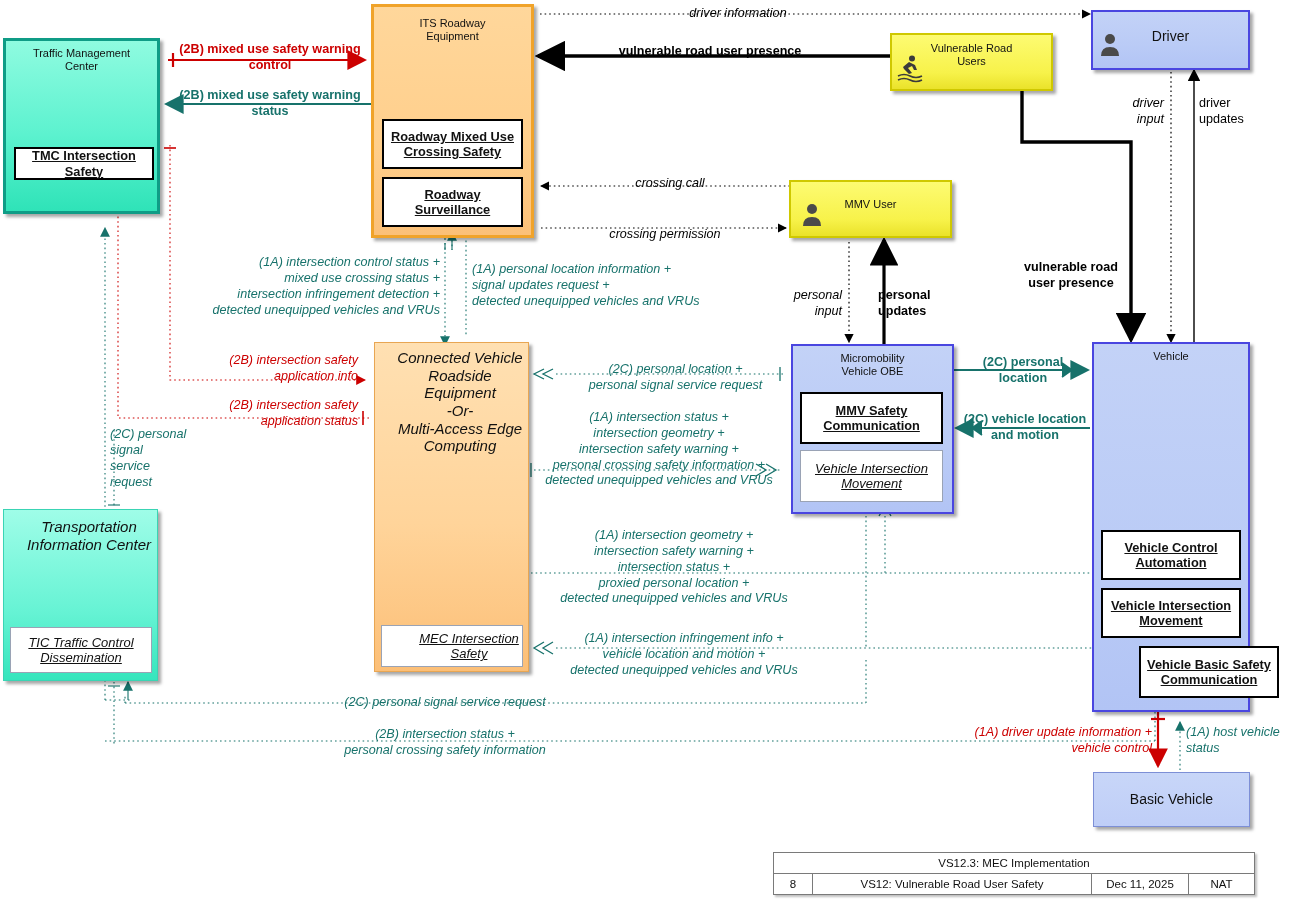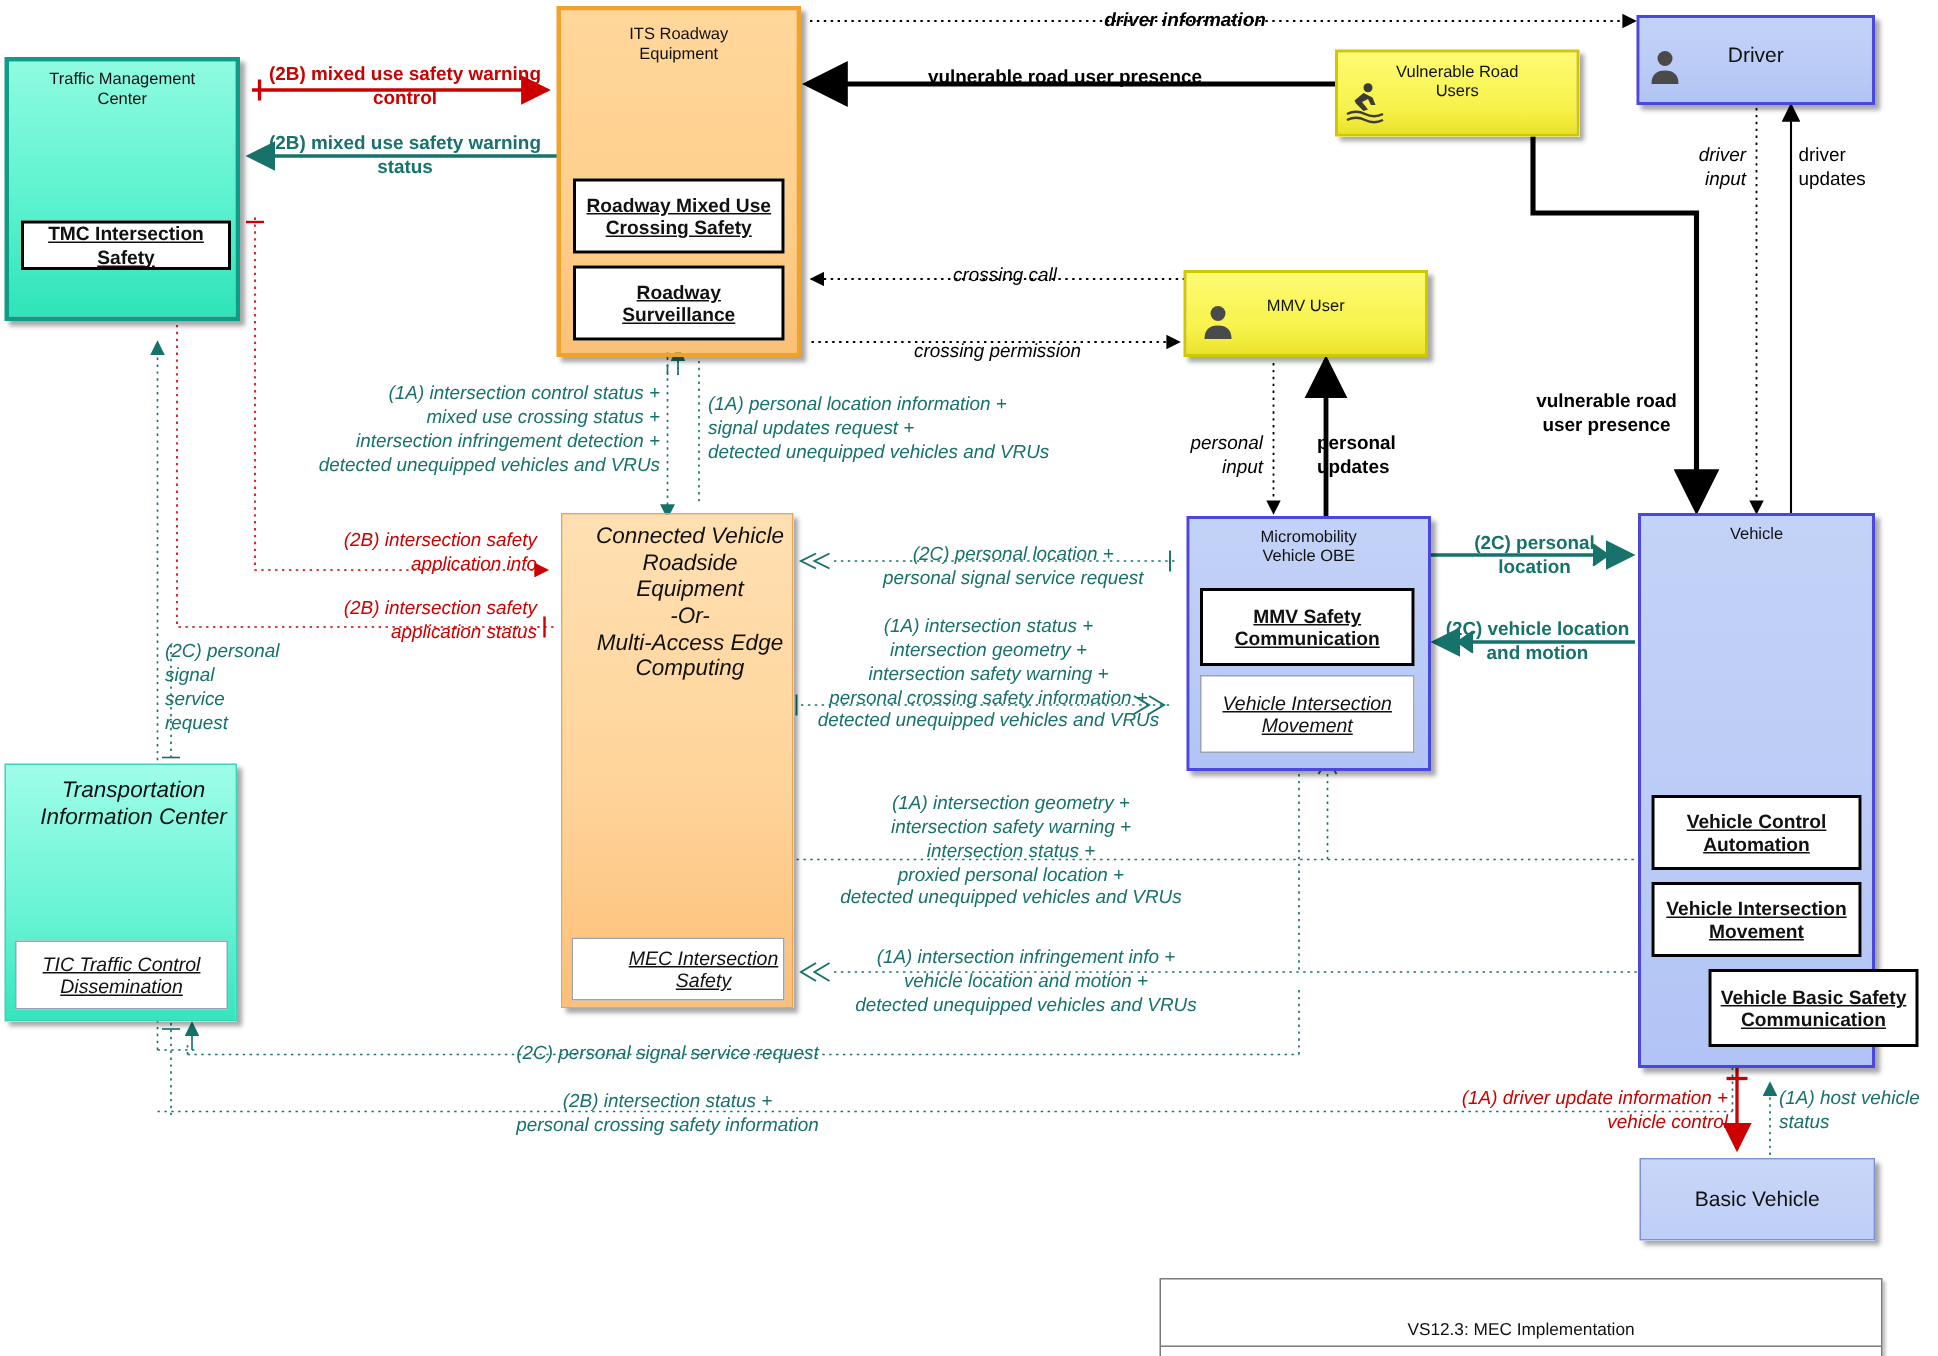--- a/index.html
+++ b/index.html
@@ -28,21 +28,21 @@
   .yellow{background:linear-gradient(180deg,#fdfb72 0%,#f7f24a 70%,#eae22a 100%);border:2.5px solid #cfc800;}
   .blue{background:linear-gradient(180deg,#c3d2f7 0%,#bacbf6 60%,#b2c4f5 100%);border:2.5px solid #4a46e0;}
   .blue2{background:linear-gradient(180deg,#c8d6f8 0%,#bfcef7 100%);border:1.5px solid #7d8fd6;}
   .shadow{box-shadow:3px 3px 3px rgba(0,0,0,.35);}
   
   #titleblock{position:absolute;left:773px;top:852px;width:480px;border:1px solid #7a7a7a;background:#fff;
               box-shadow:2px 2px 2px rgba(0,0,0,.25);}
   #titleblock .trow{display:flex;border-top:1px solid #7a7a7a;}
   #titleblock .trow:first-child{border-top:none;}
   #titleblock .tcell{box-sizing:border-box;font-size:11.5px;color:#111;text-align:center;
-                     padding:4px 3px;border-left:1px solid #7a7a7a;margin-top:24px;}
+                     padding:4px 3px;border-left:1px solid #7a7a7a;}
   #titleblock .tcell:first-child{border-left:none;}
   .person{position:absolute;width:22px;height:24px;}
 </style>
 </head>
 <body>
 
 <div id="canvas">
 
 <svg class="layer">
   <defs>
@@ -279,21 +279,21 @@
 </div>
 
 <div class="box blue2 shadow" style="left:1093px;top:772px;width:157px;height:55px;display:flex;align-items:center;justify-content:center;">
   <div class="boxtitle" style="font-weight:normal;font-size:14px;">Basic Vehicle</div>
 </div>
 
 <div class="lbl red c" style="left:170px;top:42px;width:200px;white-space:pre-line;font-weight:bold;font-style:normal;">(2B) mixed use safety warning
 control</div>
 <div class="lbl c" style="left:170px;top:88px;width:200px;white-space:pre-line;font-weight:bold;font-style:normal;">(2B) mixed use safety warning
 status</div>
-<div class="lbl blacki c" style="left:680px;top:6px;width:220px;font-weight:bold;">driver information</div>
+<div class="lbl blacki c" style="left:628px;top:6px;width:220px;">driver information</div>
 <div class="lbl black c" style="left:560px;top:44px;width:300px;">vulnerable road user presence</div>
 <div class="lbl blacki c" style="left:580px;top:176px;width:180px;">crossing call</div>
 <div class="lbl blacki c" style="left:570px;top:227px;width:190px;">crossing permission</div>
 <div class="lbl blacki r" style="left:1082px;top:96px;width:82px;white-space:pre-line;">driver
 input</div>
 <div class="lbl black l" style="left:1199px;top:96px;width:90px;white-space:pre-line;font-weight:normal;">driver
 updates</div>
 <div class="lbl black c" style="left:1012px;top:260px;width:118px;white-space:pre-line;">vulnerable road
 user presence</div>
 

